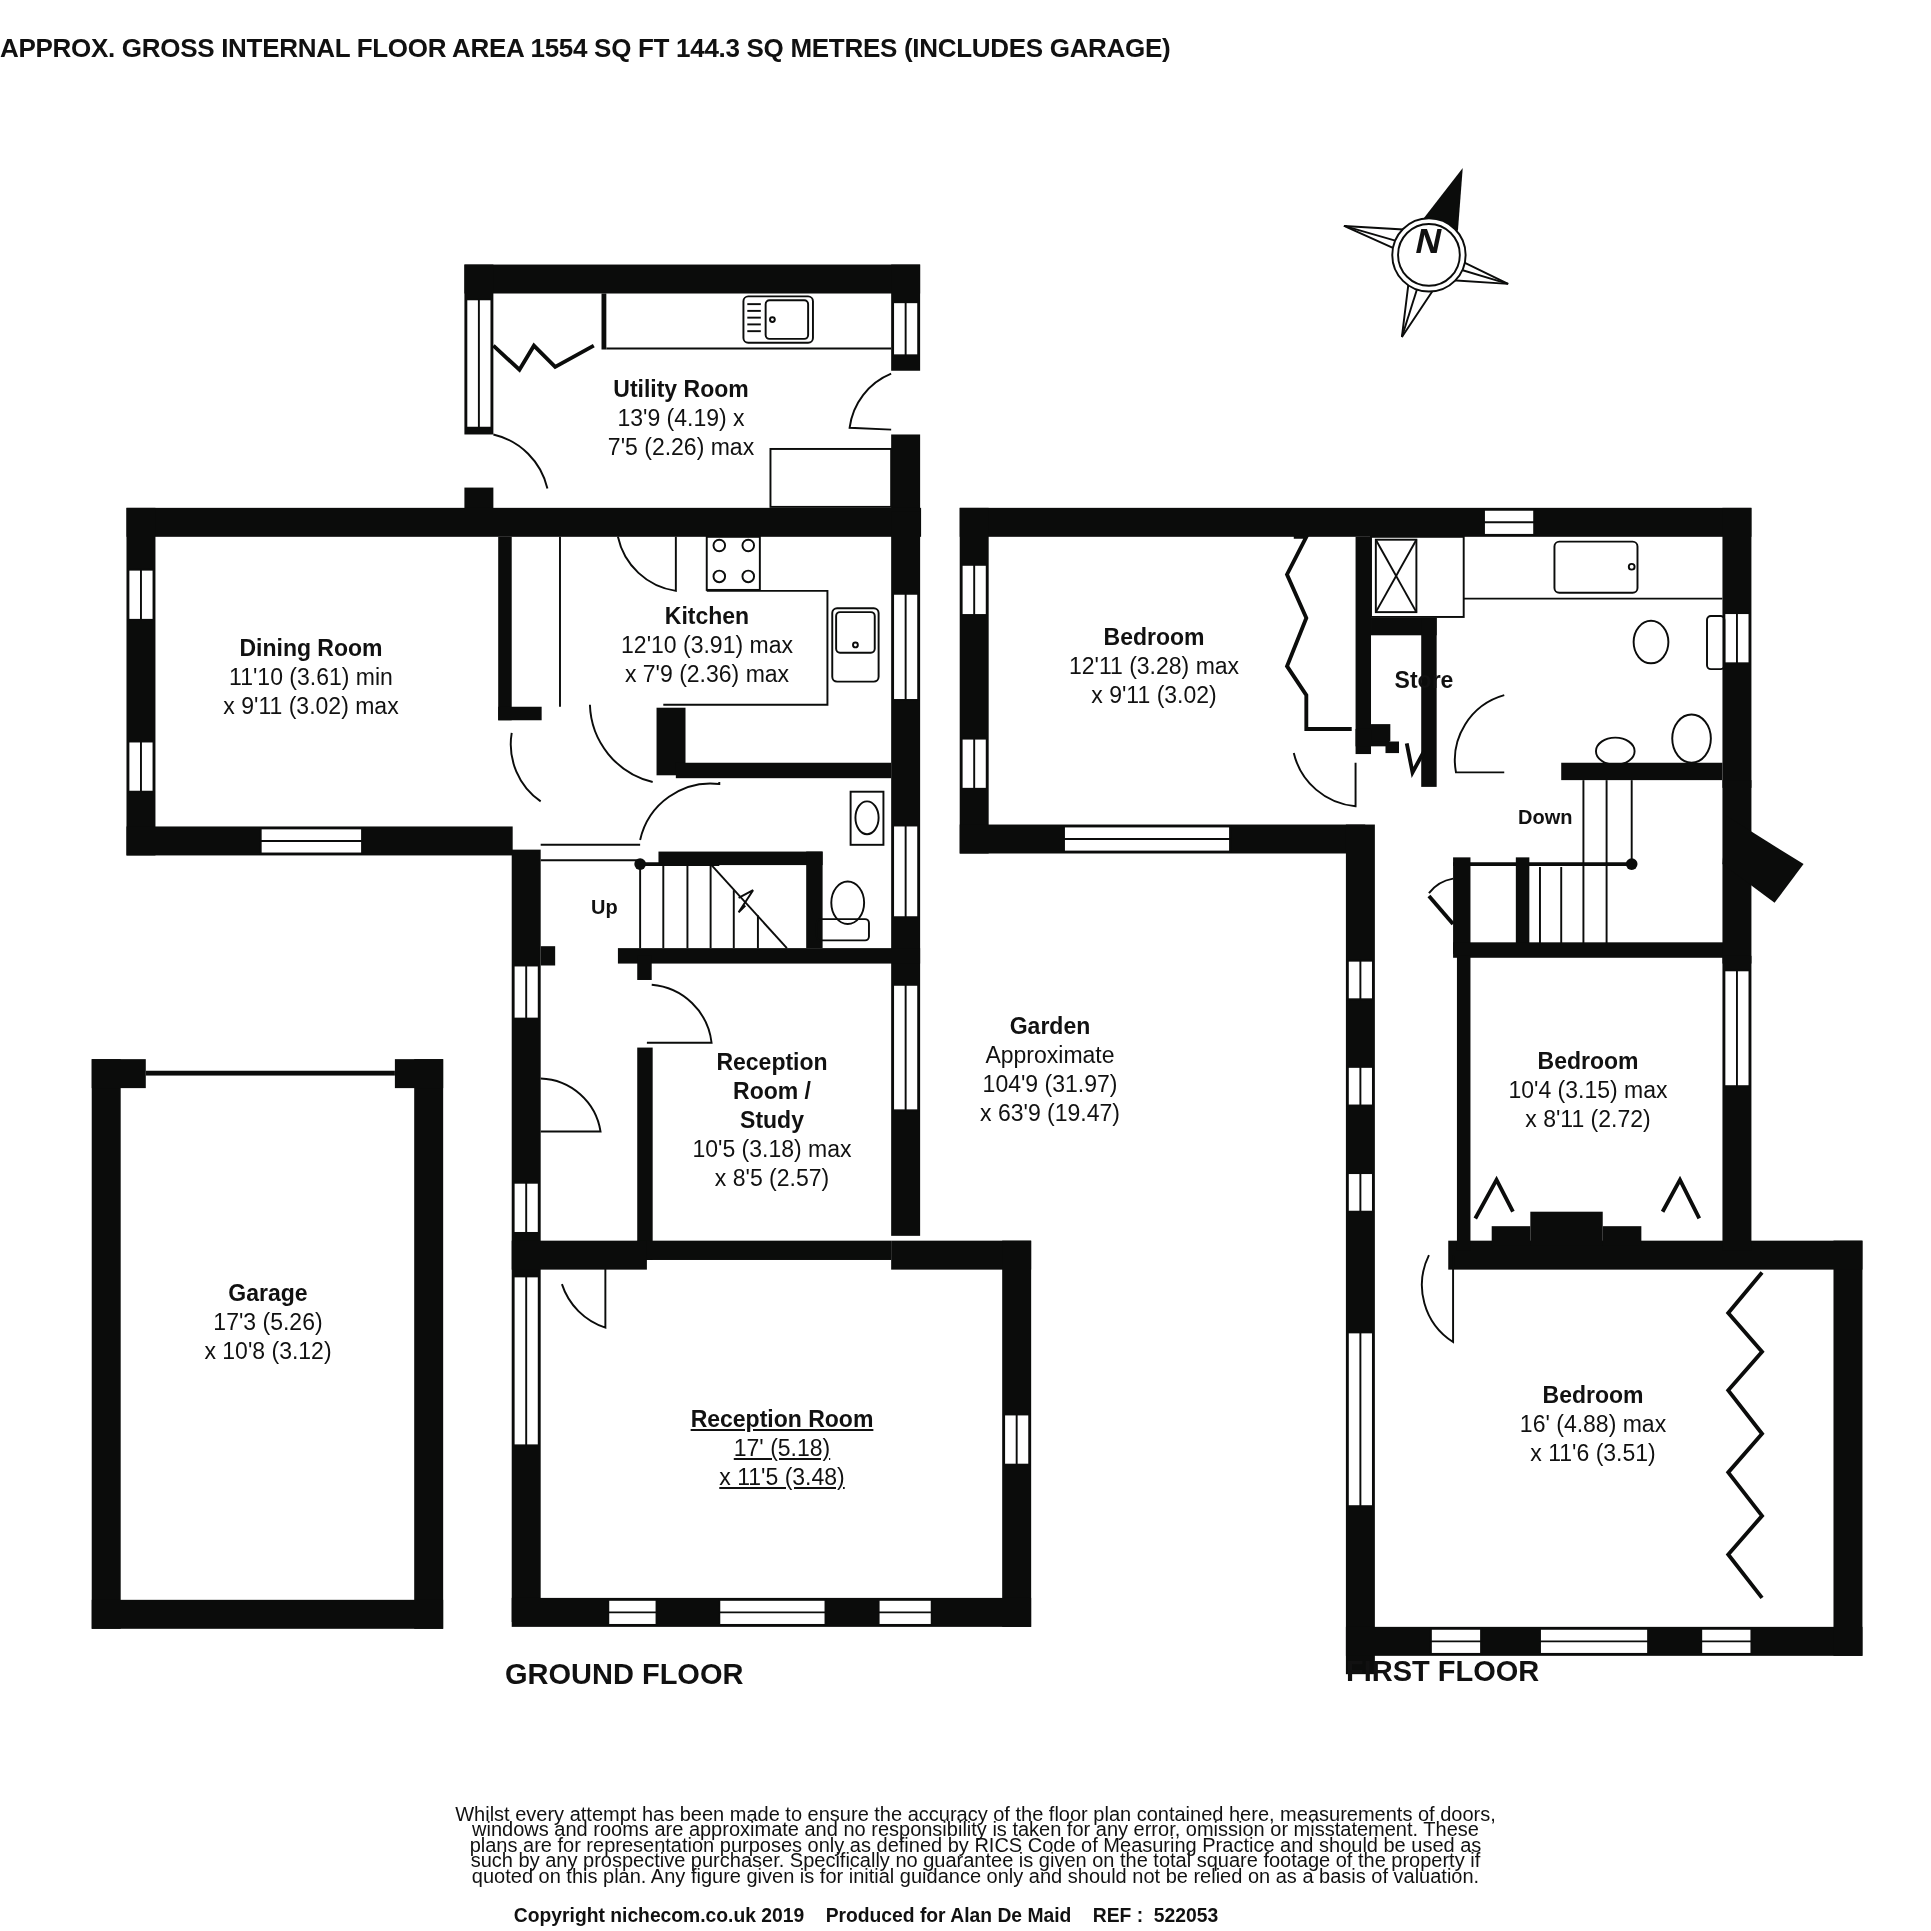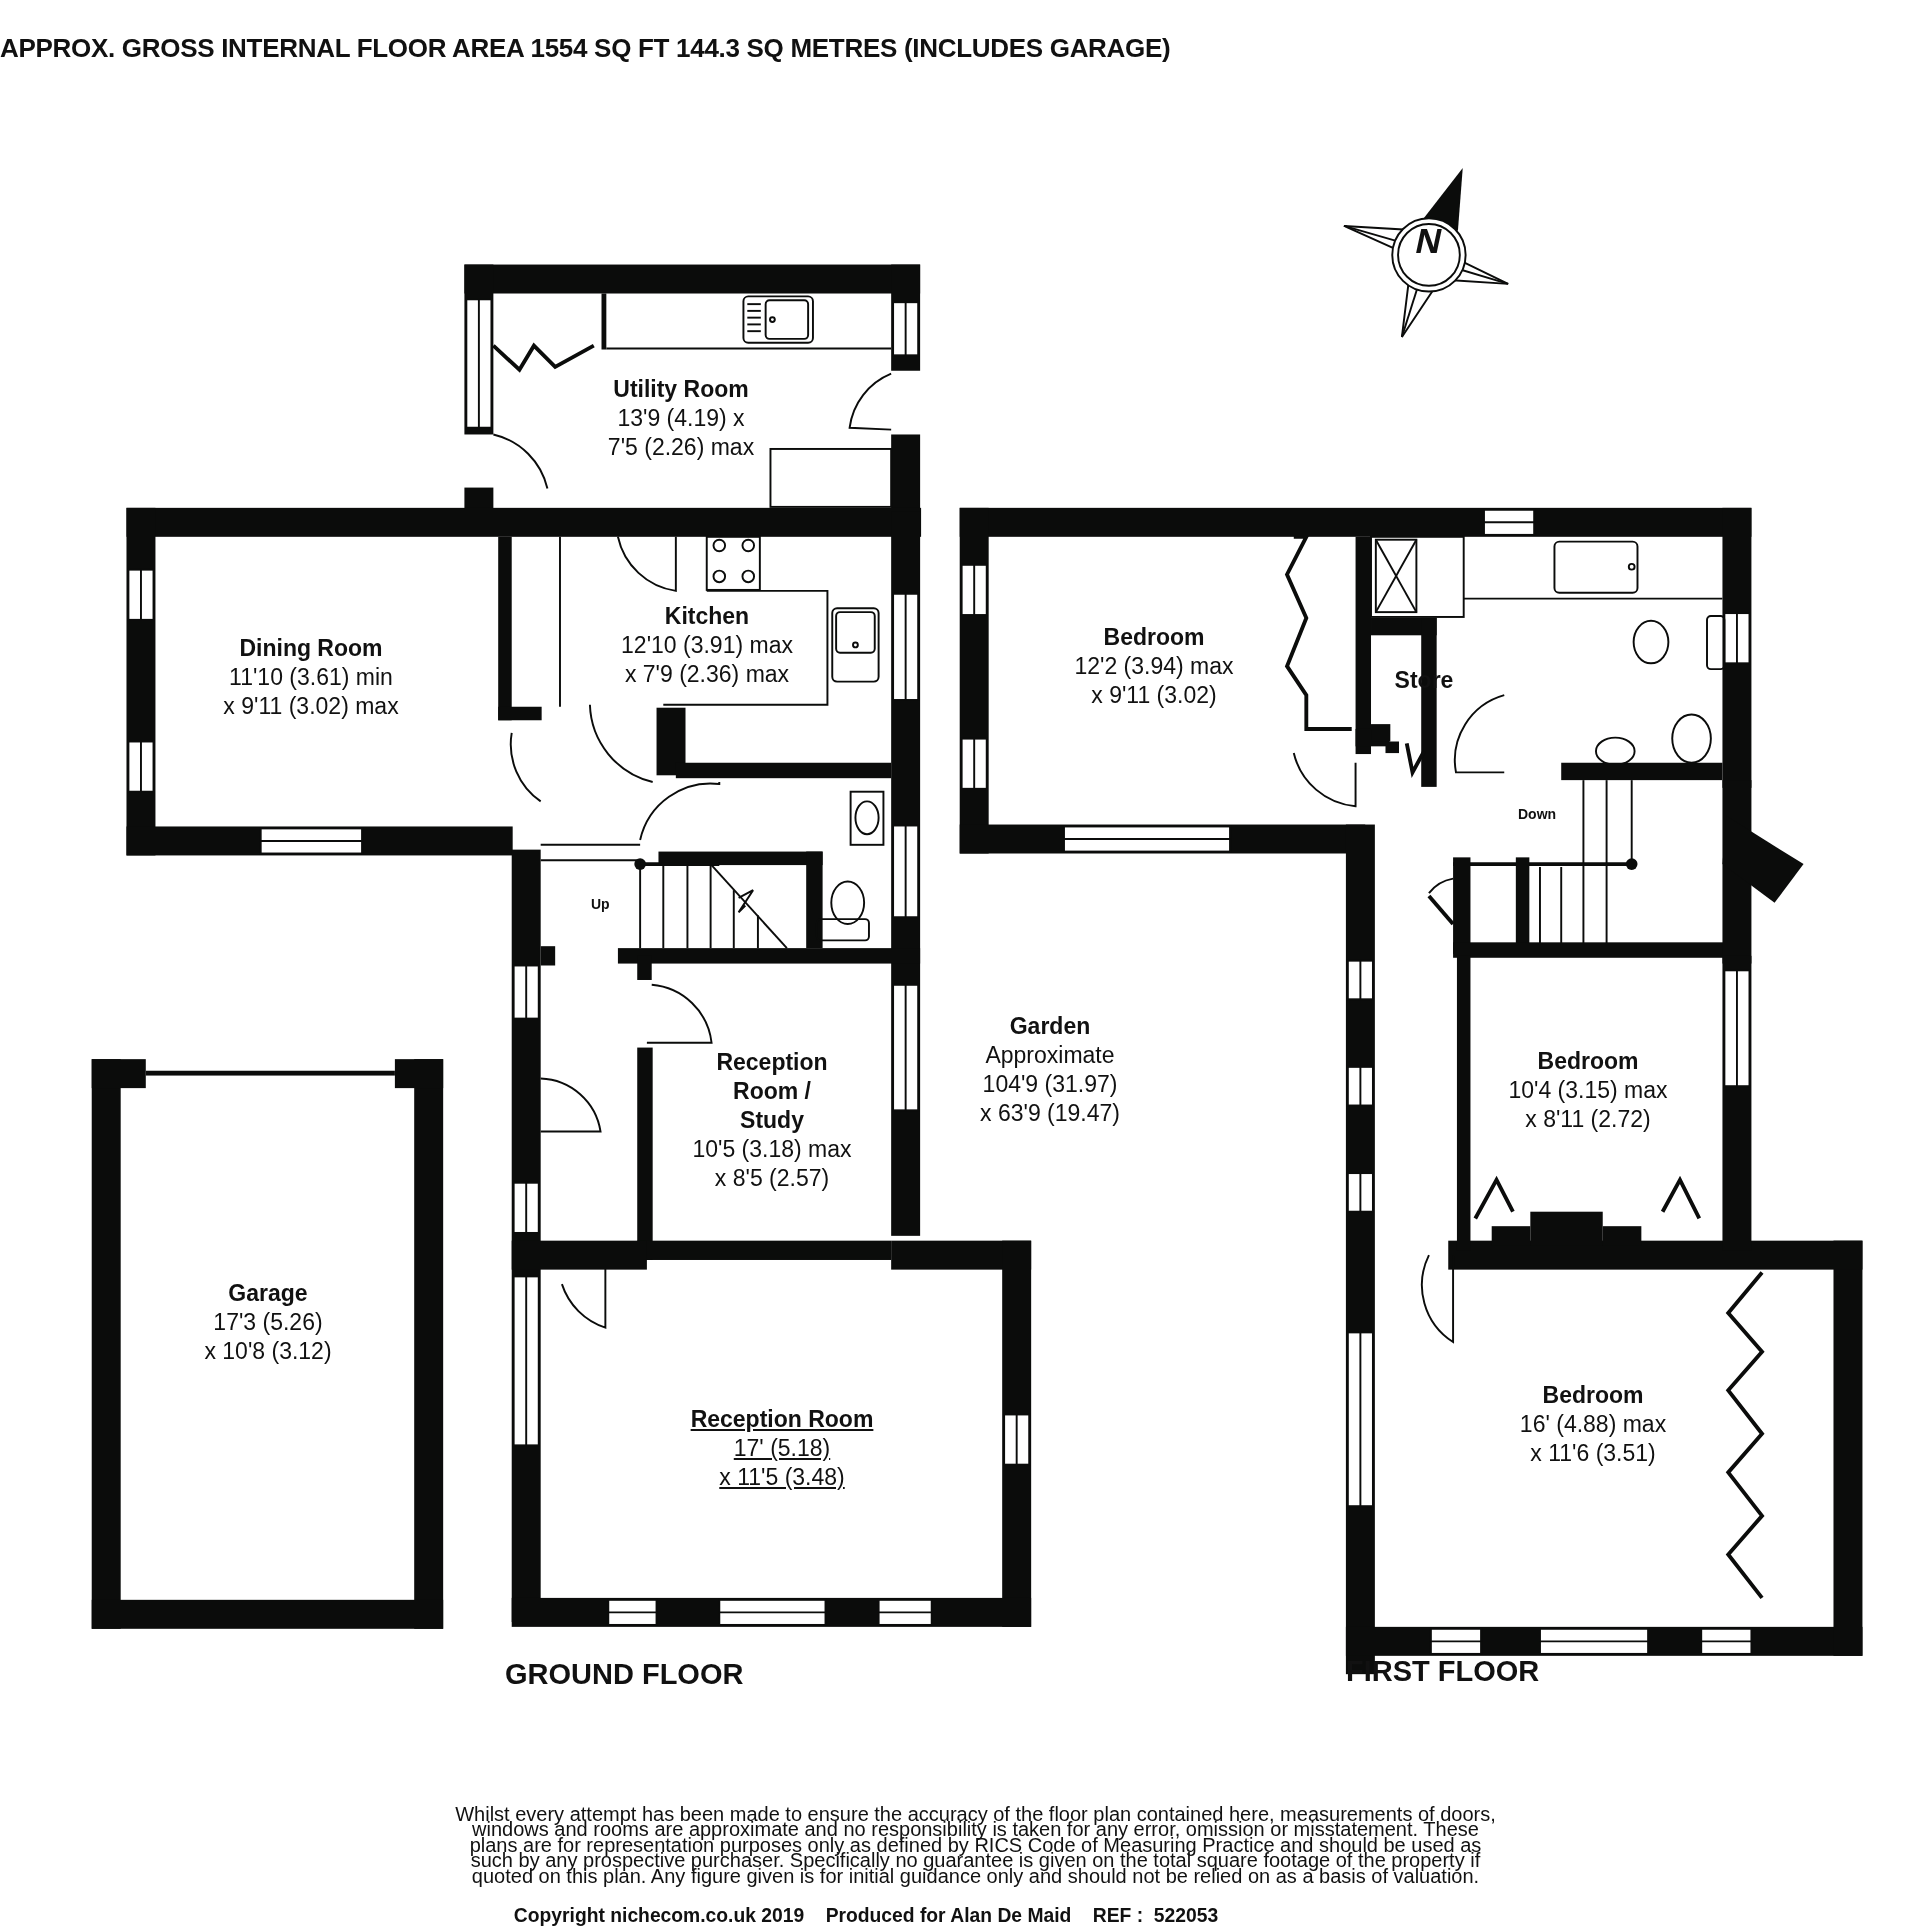--- a/index.html
+++ b/index.html
@@ -3,21 +3,21 @@
 <meta charset="utf-8">
 <style>
   html, body { margin: 0; padding: 0; background: #ffffff; }
   body { width: 1931px; height: 1931px; position: relative; overflow: hidden; font-family: "Liberation Sans", sans-serif; color: #111; }
   .title { position: absolute; top: 33px; left: 0; width: 1931px; text-align: left; font-weight: bold; font-size: 26px; letter-spacing: -0.3px; }
   svg#plan { position: absolute; left: 0; top: 0; }
   .lbl { position: absolute; text-align: center; transform: translateX(-50%); line-height: 29px; font-size: 23px; white-space: nowrap; }
   .lbl .nm { font-weight: bold; display: block; }
   .lbl .dm { display: block; }
   .floor { position: absolute; font-weight: bold; font-size: 29px; }
-  .small { position: absolute; font-weight: bold; font-size: 14px; }
+  .small { position: absolute; font-weight: bold; font-size: 20px; }
   .disclaimer { position: absolute; left: 454px; width: 1043px; top: 1807px; text-align: center; font-size: 20px; line-height: 15.4px; }
   .copyright { position: absolute; left: 0; width: 1732px; top: 1905px; text-align: center; font-weight: bold; font-size: 19.3px; white-space: pre; }
 </style>
 </head>
 <body>
 
 <div class="title">APPROX. GROSS INTERNAL FLOOR AREA 1554 SQ FT 144.3 SQ METRES (INCLUDES GARAGE)</div>
 
 <svg id="plan" width="1931" height="1931" viewBox="0 0 2000 2000">
   <defs>
@@ -321,21 +321,21 @@
 
 <div class="lbl" style="left:1050px;top:1012px;">
   <span class="nm">Garden</span>
   <span class="dm">Approximate</span>
   <span class="dm">104'9 (31.97)</span>
   <span class="dm">x 63'9 (19.47)</span>
 </div>
 
 <div class="lbl" style="left:1154px;top:623px;">
   <span class="nm">Bedroom</span>
-  <span class="dm">12'2 (3.94) max</span>
+  <span class="dm">12'11 (3.28) max</span>
   <span class="dm">x 9'11 (3.02)</span>
 </div>
 <div class="lbl" style="left:1424px;top:666px;">
   <span class="nm">Store</span>
 </div>
 <div class="lbl" style="left:1588px;top:1047px;">
   <span class="nm">Bedroom</span>
   <span class="dm">10'4 (3.15) max</span>
   <span class="dm">x 8'11 (2.72)</span>
 </div>

